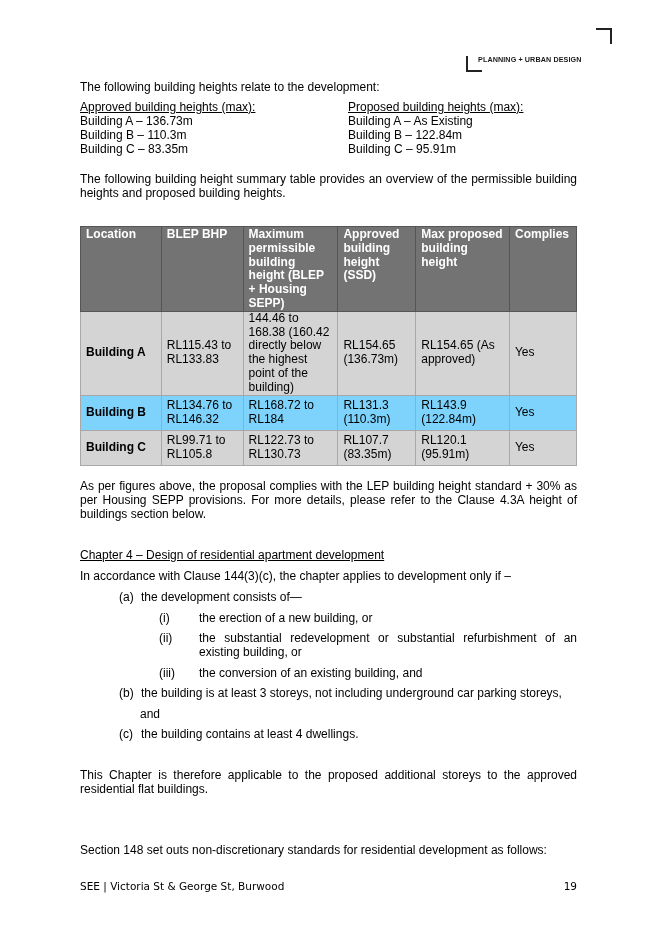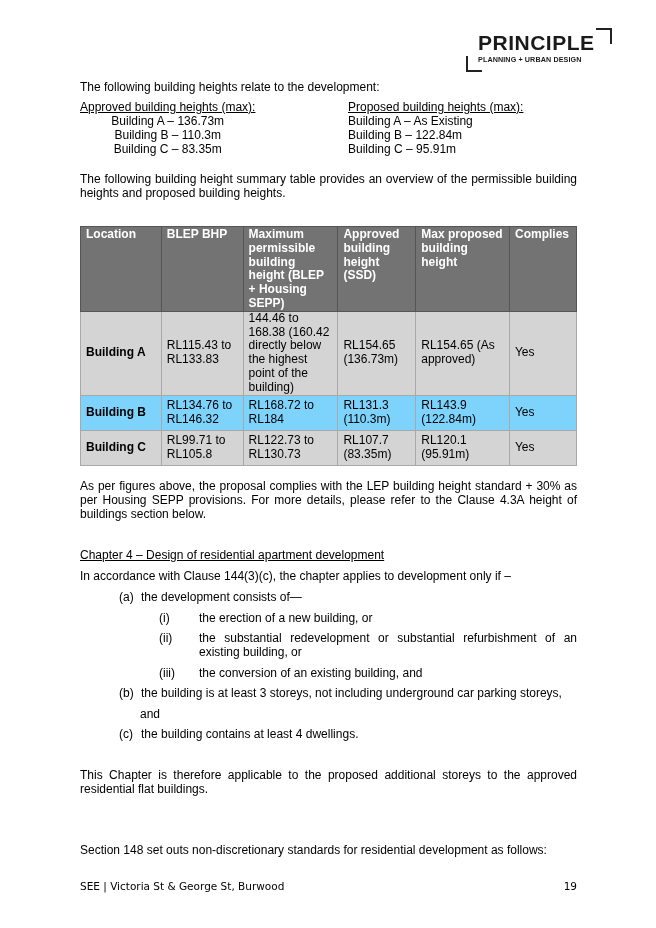--- a/index.html
+++ b/index.html
@@ -25,28 +25,27 @@
   table.heights td.loc { font-weight: bold; }
   .li { position: absolute; line-height: 14px; font-size: 12px; }
   .footer { position: absolute; top: 880px; left: 80px; width: 497px; font-family: "DejaVu Sans", sans-serif; font-size: 10.5px; }
   .footer .pg { position: absolute; right: 0; top: 0; }
 </style>
 </head>
 <body>
 
 <div class="logo">
   <div class="br-tr"></div>
-  <div class="name">PRINCIPLE</div>
   <div class="tag">PLANNING + URBAN DESIGN</div>
   <div class="br-bl"></div>
 </div>
 
 <p class="txt" style="top:80px;">The following building heights relate to the development:</p>
 
-<div class="abs" style="left:80px; top:100px; line-height:14px;text-align:center;">
+<div class="abs" style="left:80px; top:100px; line-height:14px;">
   <div class="u">Approved building heights (max):</div>
   <div>Building A – 136.73m</div>
   <div>Building B – 110.3m</div>
   <div>Building C – 83.35m</div>
 </div>
 
 <div class="col2" style="top:100px;">
   <div class="u">Proposed building heights (max):</div>
   <div>Building A – As Existing</div>
   <div>Building B – 122.84m</div>

